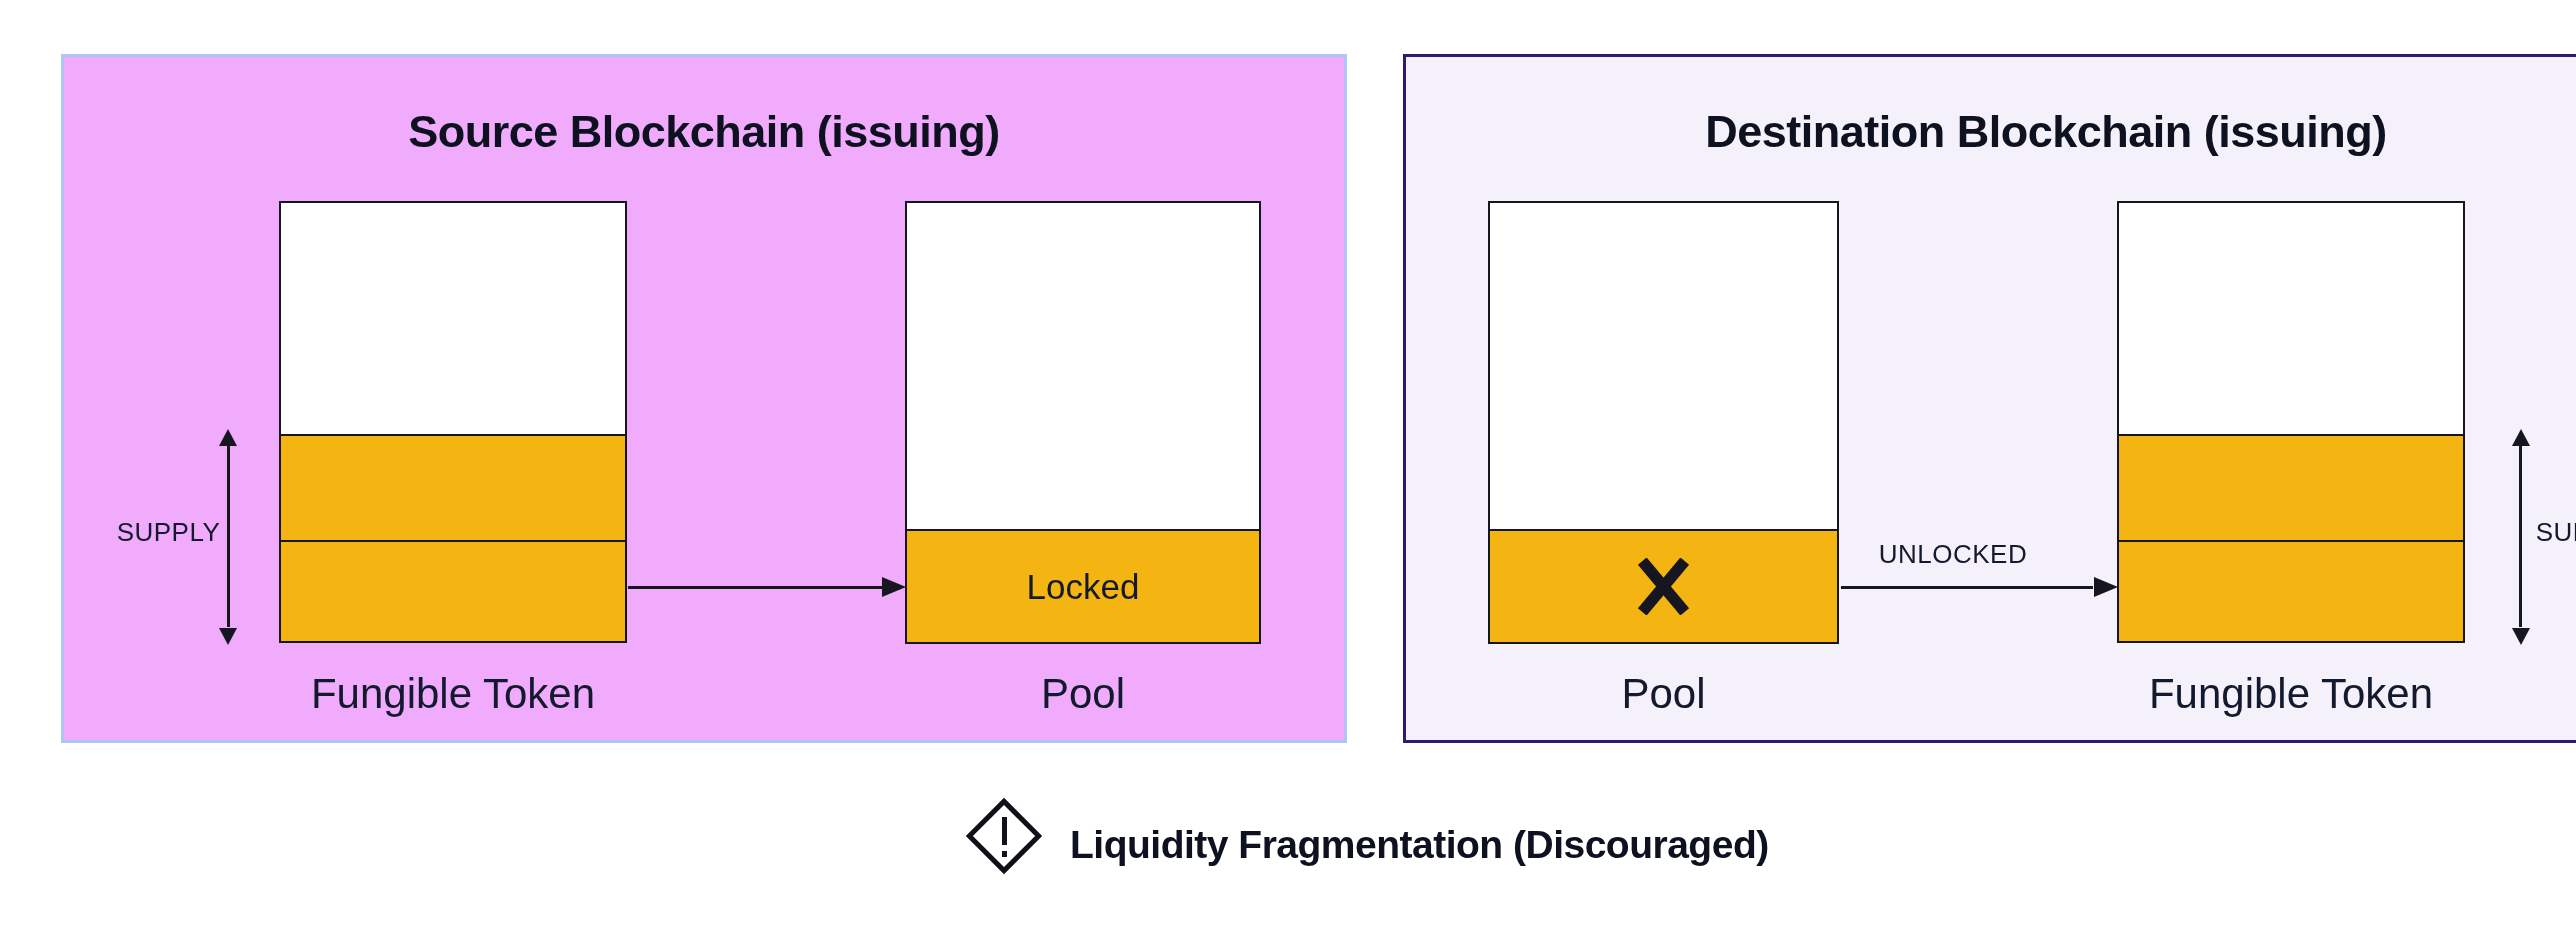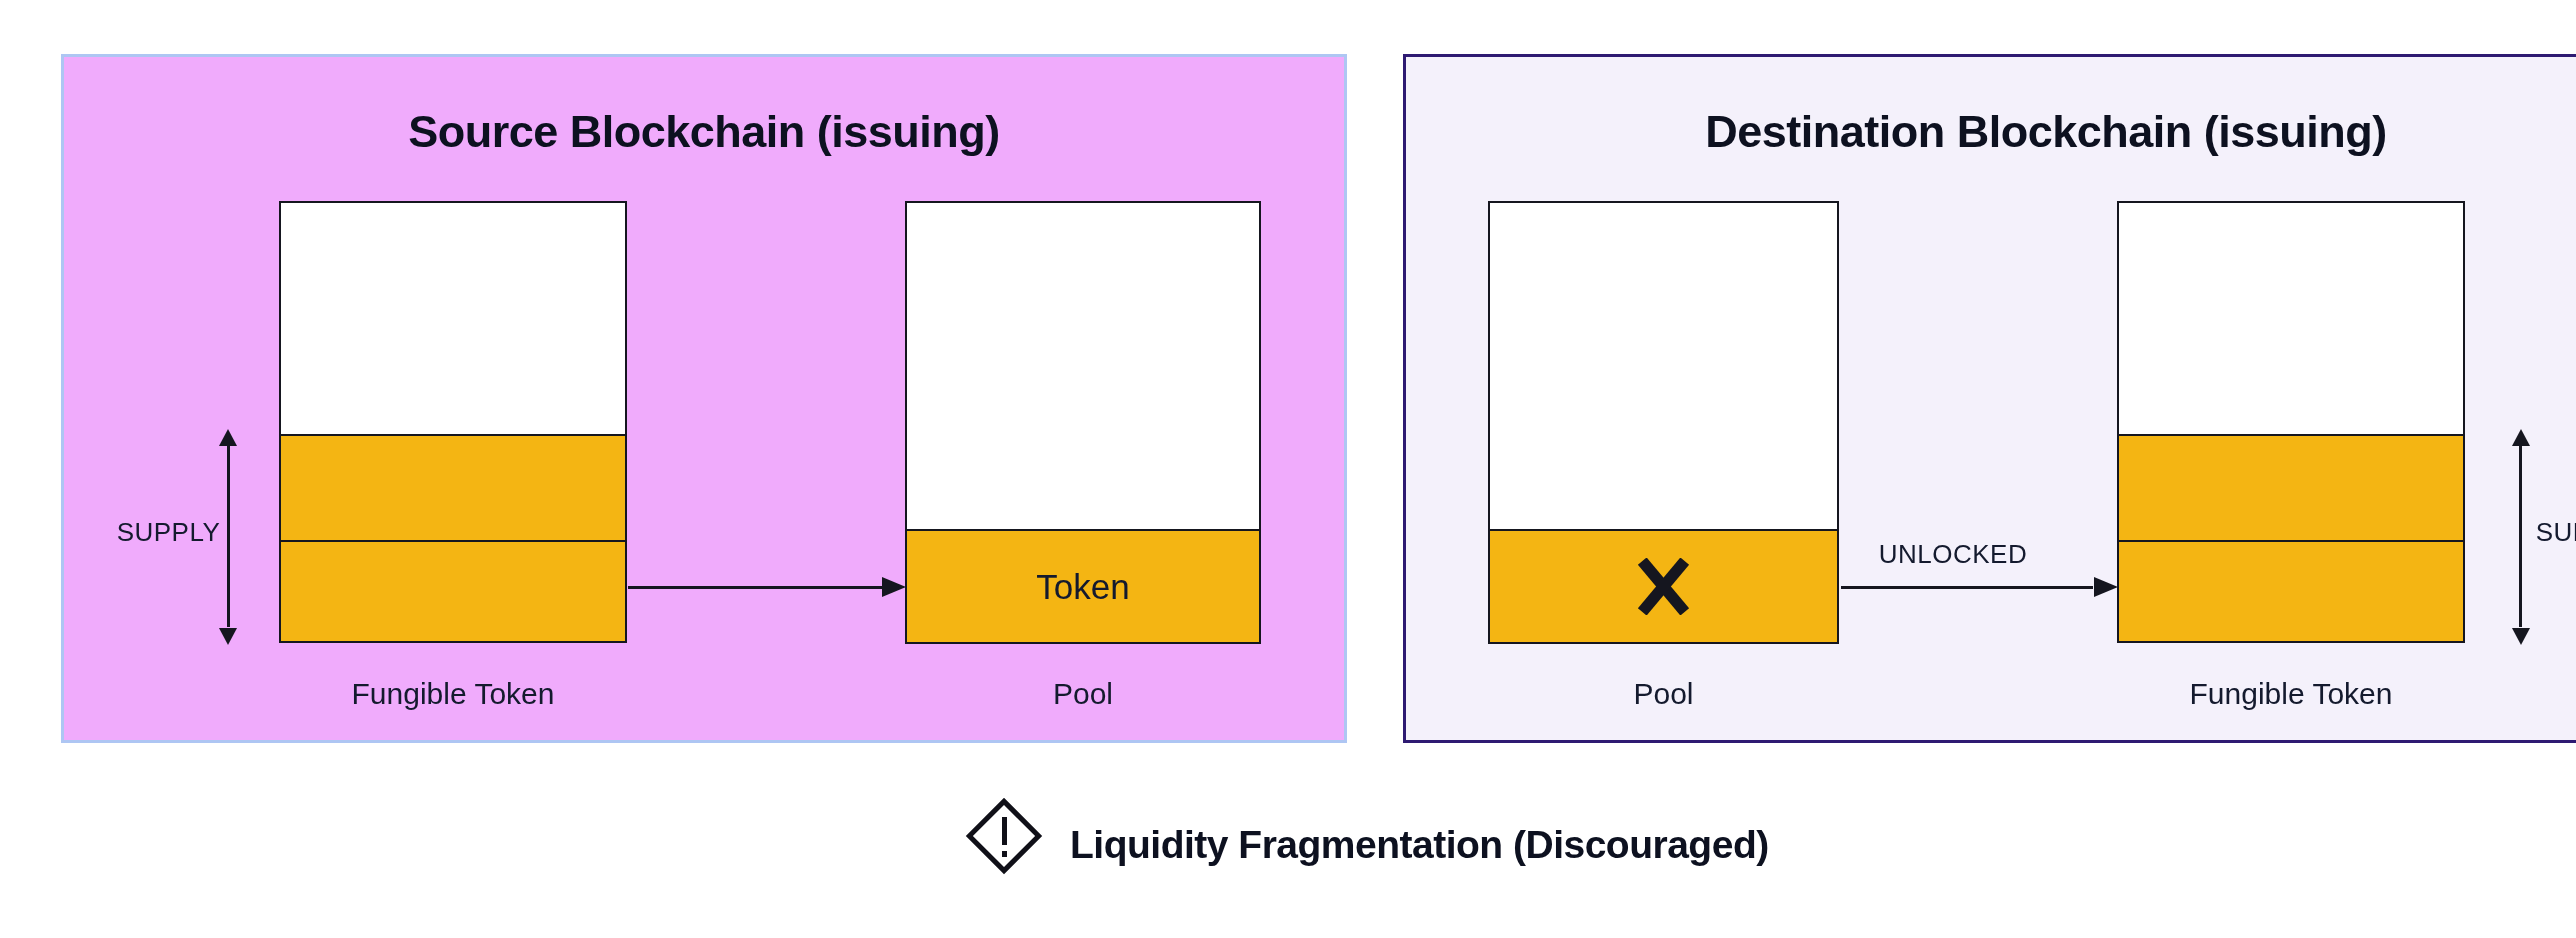--- a/index.html
+++ b/index.html
@@ -59,21 +59,21 @@
     justify-content: center;
   }
   .seg-label {
     font-size: 35px;
     font-weight: 500;
     color: #141a2e;
   }
   .bar-label {
     position: absolute;
     text-align: center;
-    font-size: 30px;
+    font-size: 42px;
     font-weight: 500;
     color: #141a2e;
     line-height: 39px;
   }
   .range-label, .arrow-label {
     position: absolute;
     text-align: center;
     font-size: 26px;
     font-weight: 500;
     letter-spacing: 0.5px;
@@ -146,21 +146,21 @@
     <div class="v-arrow-line" style="left:163px; top:389px; height:181px;"></div>
     <div class="v-arrow-head-down" style="left:155px; top:571px;"></div>
     <div class="range-label" style="left:27px; top:462px; width:155px;">SUPPLY</div>
 
     <div class="h-arrow-line" style="left:564px; top:529px; width:255px;"></div>
     <div class="h-arrow-head" style="left:818px; top:520px;"></div>
 
     <div class="bar" style="left:841px; top:144px; width:356px; height:443px;">
       <div class="seg empty" style="height:326px;"></div>
       <div class="seg fill seg-center" style="height:113px;">
-        <span class="seg-label">Token</span>
+        <span class="seg-label">Locked</span>
       </div>
     </div>
     <div class="bar-label" style="left:841px; top:617px; width:356px;">Pool</div>
   </section>
 
   <section class="panel destination">
     <h2 class="panel-title">Destination Blockchain (issuing)</h2>
 
     <div class="bar" style="left:82px; top:144px; width:351px; height:443px;">
       <div class="seg empty" style="height:326px;"></div>

